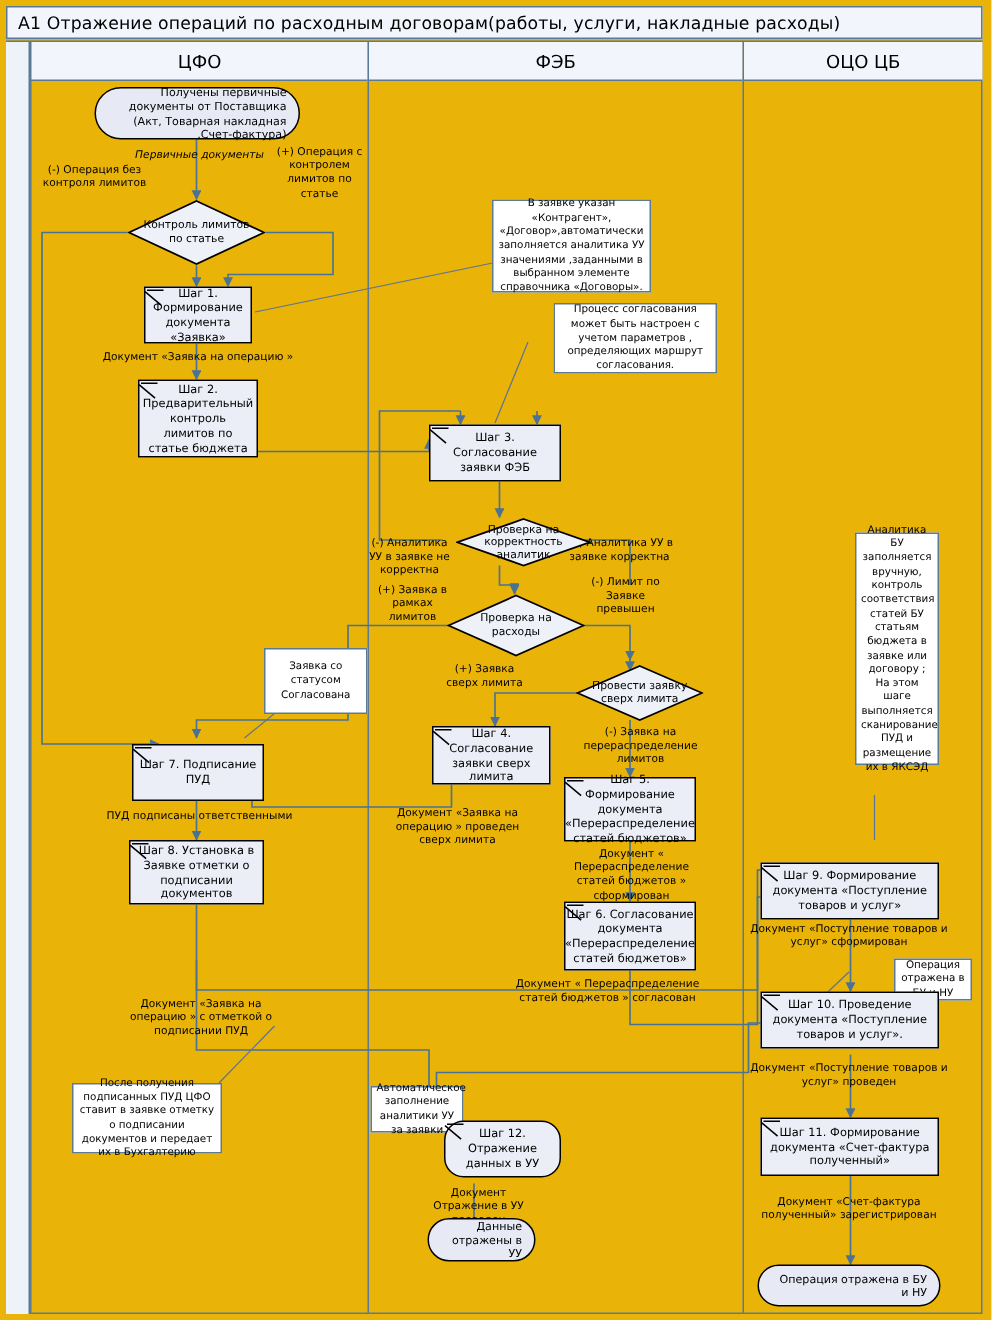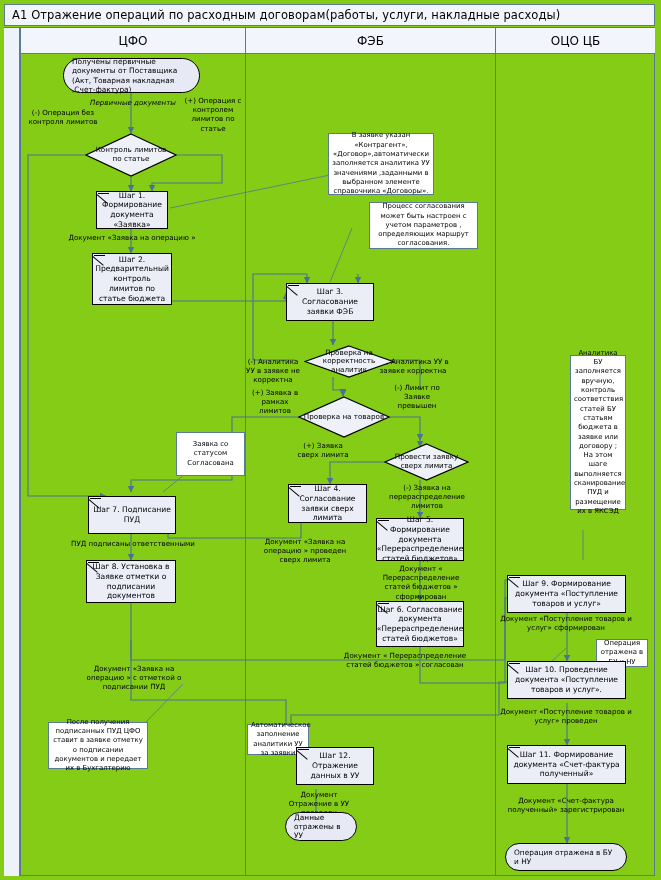--- a/index.html
+++ b/index.html
@@ -3,21 +3,21 @@
 <meta charset="utf-8">
 <style>
   html,body{margin:0;padding:0;background:#ffffff;}
   body{
     font-family:"DejaVu Sans","Liberation Sans",sans-serif;
     -webkit-font-smoothing:antialiased;
   }
   #page{
     position:relative;
     width:661px;height:880px;
-    background:#84cc16;
+    background:#eab308;
     overflow:hidden;
   }
 
   
   .title-bar{
     position:absolute;left:4px;top:4px;width:651px;height:22px;
     border:1px solid #5a7a96;
     background:#f2f5fb;
     box-sizing:border-box;
     display:flex;align-items:center;
@@ -71,21 +71,21 @@
     content:"";position:absolute;left:-1px;top:0px;width:14px;height:0;
     border-top:1.1px solid #000;
     transform-origin:left top;transform:rotate(40deg);
   }
 
   .term{
     background:#e7eaf5;
     border:1.3px solid #000;
     border-radius:999px;
     display:flex;align-items:center;justify-content:center;
-    text-align:left;
+    text-align:right;
     font-size:7.4px;line-height:1.25;color:#000;
     padding:2px 8px;
   }
 
   .dec{display:flex;align-items:center;justify-content:center;}
   .dec svg{position:absolute;left:0;top:0;}
   .dec .dectext{
     position:relative;z-index:2;text-align:center;
     font-size:7.2px;line-height:1.2;color:#000;
     width:88%;
@@ -277,21 +277,21 @@
   </div>
 
   <div class="lbl" style="left:246px;top:388px;width:58px;">(+) Заявка в рамках лимитов</div>
 
   <div class="lbl" style="left:387px;top:383px;width:60px;">(-) Лимит по Заявке превышен</div>
 
   <div class="node dec" style="left:298px;top:396px;width:92px;height:42px;">
     <svg width="92" height="42" viewBox="0 0 92 42" xmlns="http://www.w3.org/2000/svg">
       <polygon points="46,1 91,21 46,41 1,21" fill="#eef1f8" stroke="#000" stroke-width="1.2"></polygon>
     </svg>
-    <div class="dectext">Проверка на товаров</div>
+    <div class="dectext">Проверка на расходы</div>
   </div>
 
   <div class="lbl" style="left:292px;top:441px;width:62px;">(+) Заявка сверх лимита</div>
 
   <div class="node dec" style="left:384px;top:443px;width:85px;height:38px;">
     <svg width="85" height="38" viewBox="0 0 85 38" xmlns="http://www.w3.org/2000/svg">
       <polygon points="42.5,1 84,19 42.5,37 1,19" fill="#eef1f8" stroke="#000" stroke-width="1.2"></polygon>
     </svg>
     <div class="dectext">Провести заявку сверх лимита</div>
   </div>
@@ -316,21 +316,21 @@
     <span class="fold"></span>
     <span>Шаг 6. Согласование документа «Перераспределение статей бюджетов»</span>
   </div>
 
   <div class="lbl" style="left:340px;top:651px;width:130px;">Документ « Перераспределение статей бюджетов » согласован</div>
 
   <div class="node note" style="left:247px;top:724px;width:62px;height:31px;">
     <span>Автоматическое заполнение аналитики УУ за заявки</span>
   </div>
 
-  <div class="node proc" style="left:296px;top:747px;width:78px;height:33px;">
+  <div class="node proc" style="left:296px;top:747px;width:78px;height:33px;border-radius:13px;">
     <span class="fold"></span>
     <span>Шаг 12. Отражение данных в УУ</span>
   </div>
 
   <div class="lbl" style="left:282px;top:790px;width:74px;">Документ Отражение в УУ проведен</div>
 
   <div class="node term" style="left:285px;top:812px;width:72px;height:29px;">Данные отражены в УУ</div>
 
   <div class="node note" style="left:570px;top:355px;width:56px;height:155px;">
     <span>Аналитика БУ заполняется вручную, контроль соответствия статей БУ статьям бюджета в заявке или договору ;  На этом шаге выполняется сканирование ПУД и размещение их в ЯКСЭД</span>

